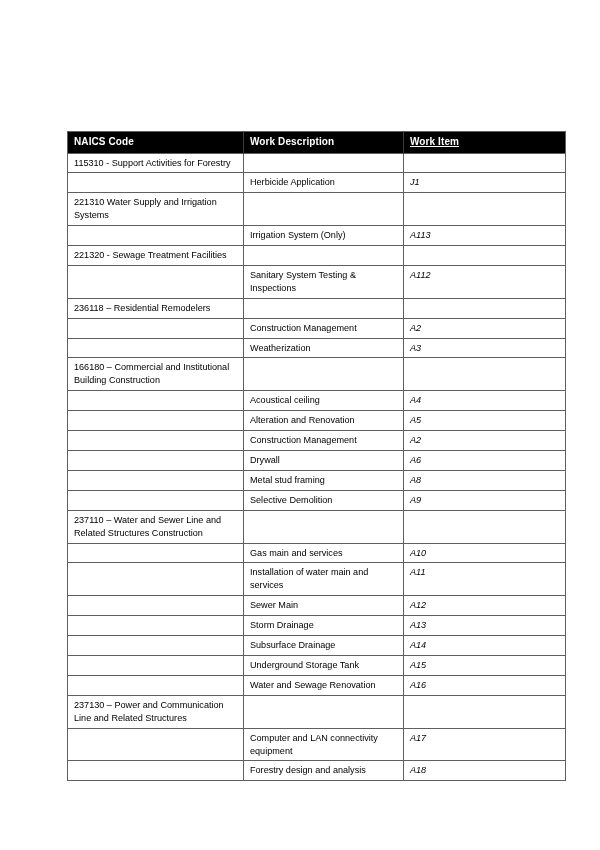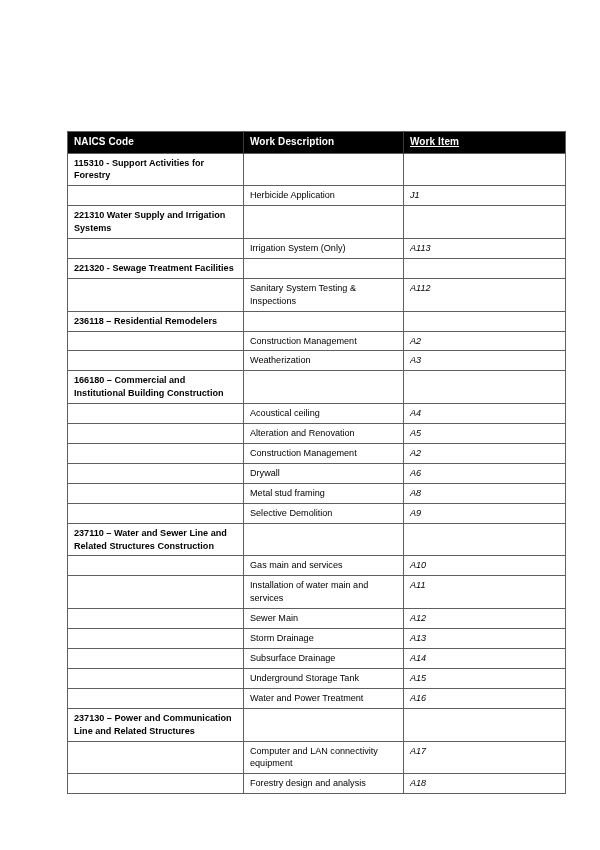--- a/index.html
+++ b/index.html
@@ -63,21 +63,21 @@
     line-height: 1.42;
     padding: 3px 4px 3px 6px;
     vertical-align: top;
     height: 11px;
     color: #000000;
   }
   table.naics td:last-child { border-right: none; font-style: italic; }
 
   
   tr.group-row td.code-cell {
-    font-weight: bold;
+    font-weight: normal;
     padding-top: 3px;
     padding-bottom: 3px;
   }
   tr.group-row td.blank-cell {
     
   }
 
   
   tr.item-row td.code-cell { }
   tr.item-row td.desc-cell { }
@@ -214,21 +214,21 @@
             <td class="desc-cell">Subsurface Drainage</td>
             <td class="item-cell">A14</td>
           </tr>
           <tr class="item-row">
             <td class="code-cell"></td>
             <td class="desc-cell">Underground Storage Tank</td>
             <td class="item-cell">A15</td>
           </tr>
           <tr class="item-row">
             <td class="code-cell"></td>
-            <td class="desc-cell">Water and Power Treatment</td>
+            <td class="desc-cell">Water and Sewage Renovation</td>
             <td class="item-cell">A16</td>
           </tr>
           <tr class="group-row">
             <td class="code-cell">237130 – Power and Communication Line and Related Structures</td>
             <td class="blank-cell"></td>
             <td class="blank-cell"></td>
           </tr>
           <tr class="item-row">
             <td class="code-cell"></td>
             <td class="desc-cell">Computer and LAN connectivity equipment</td>

